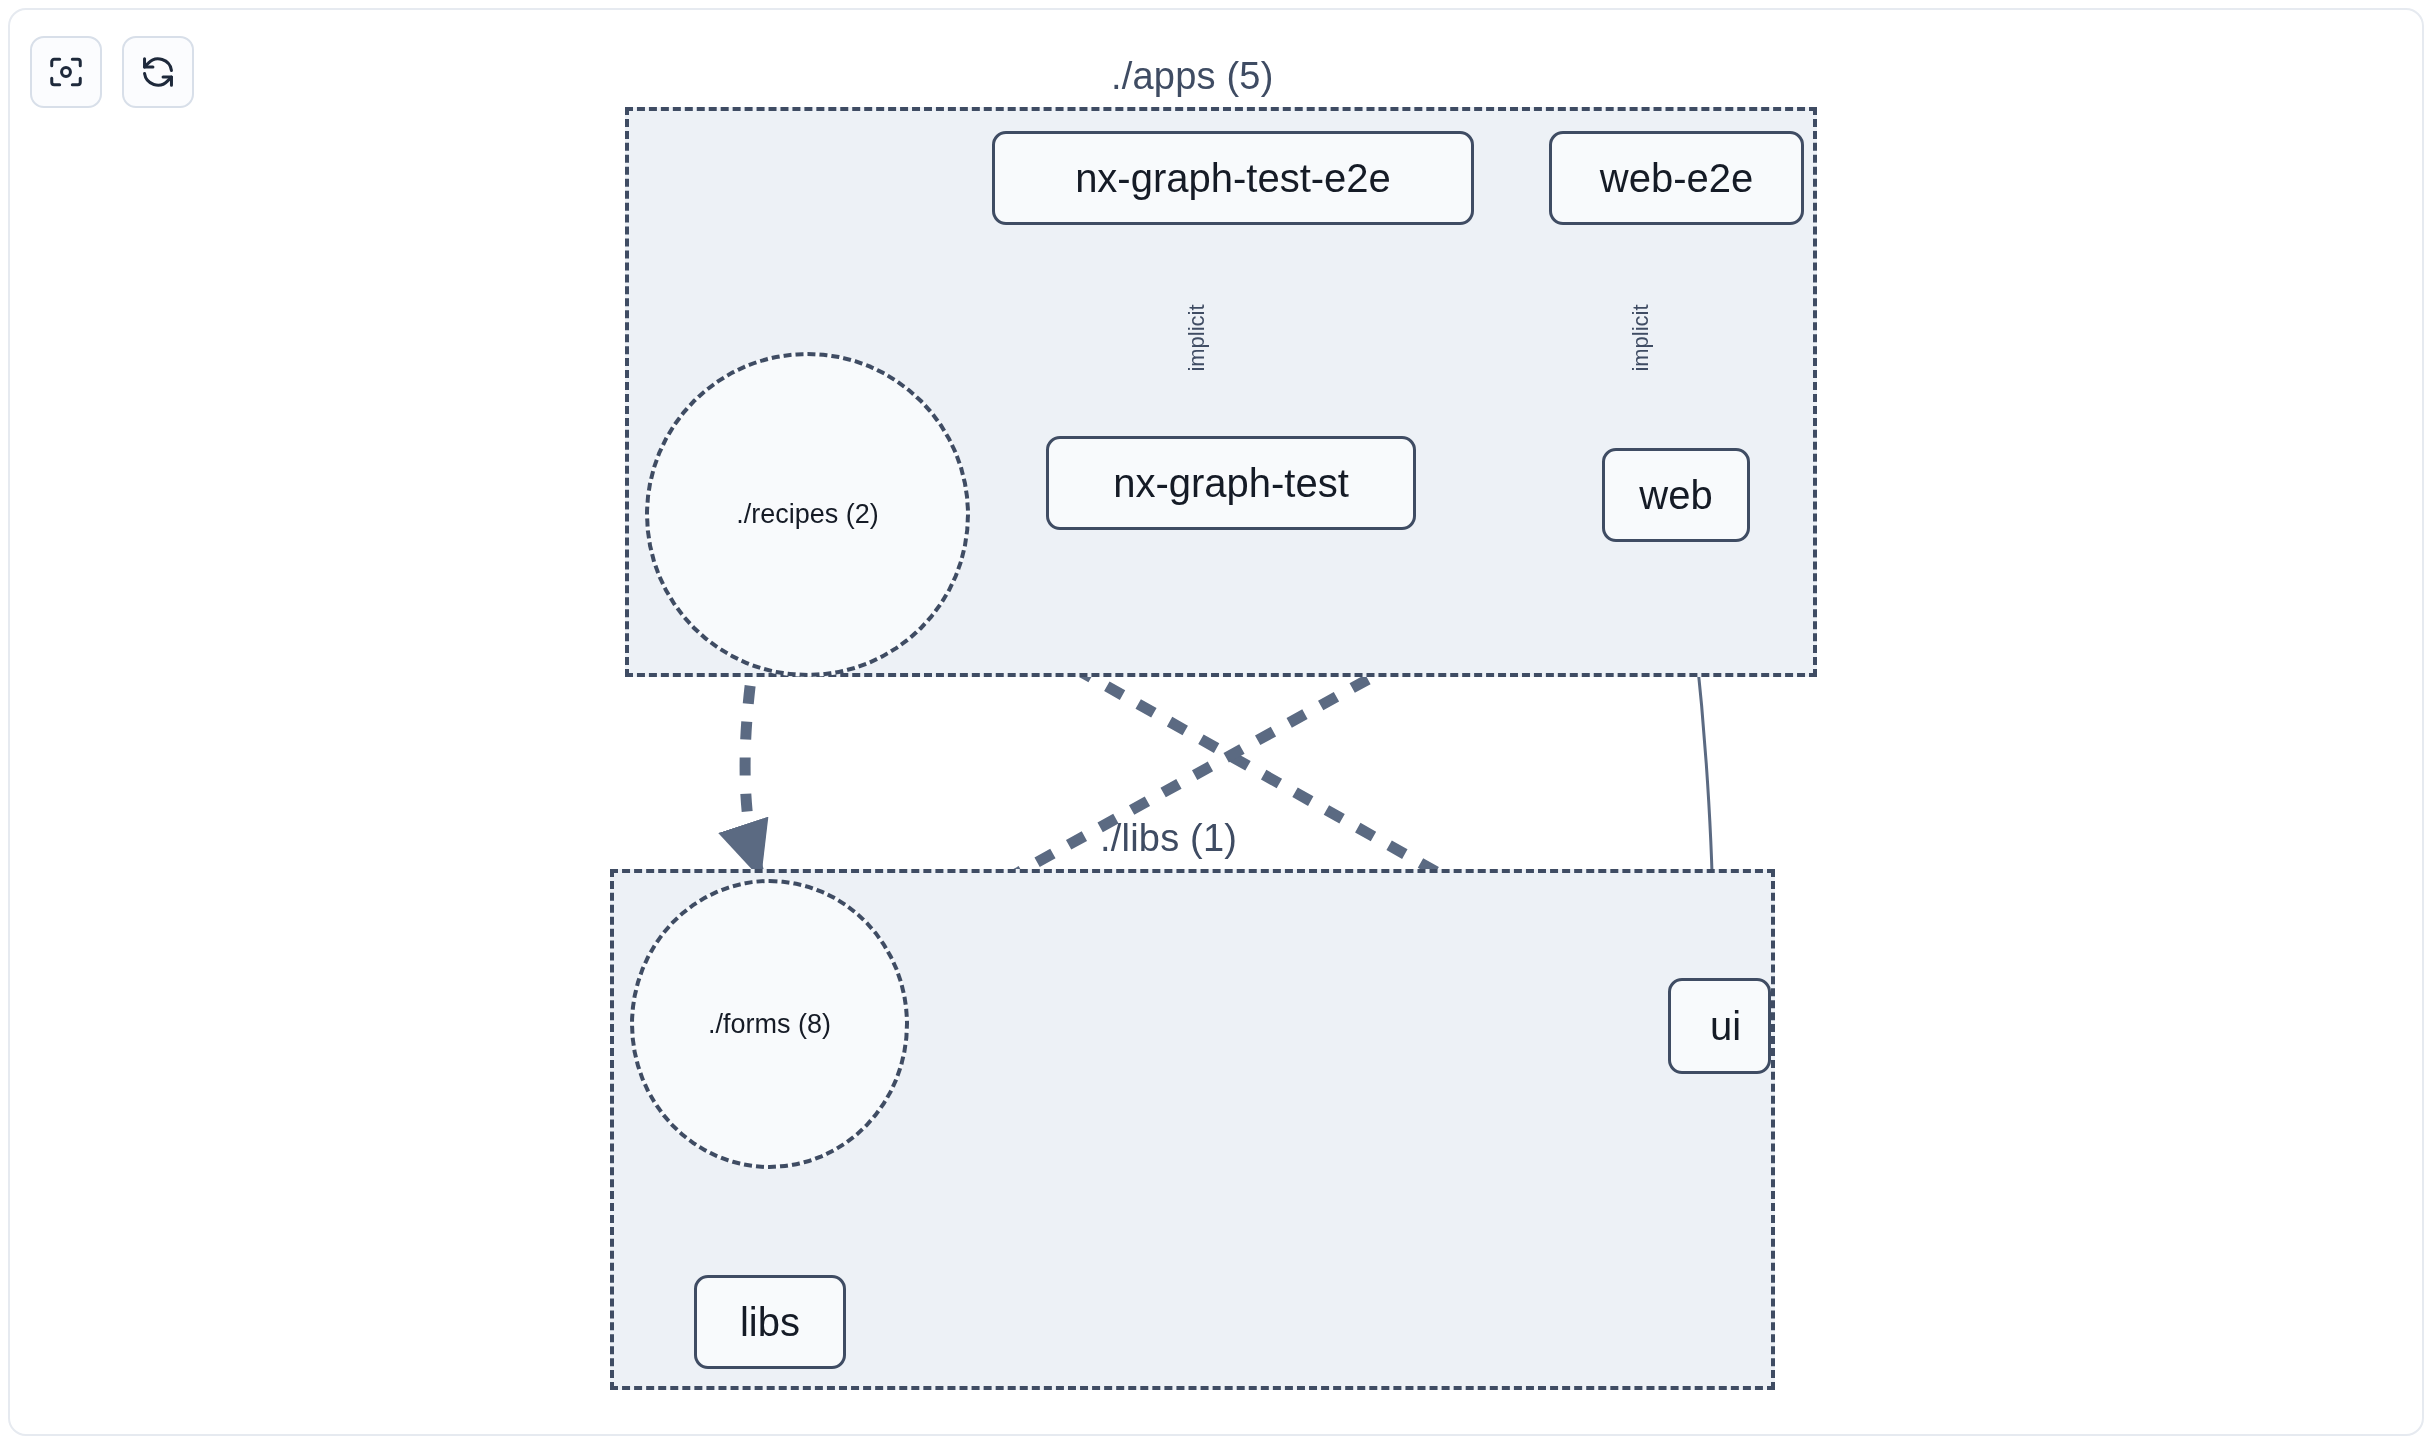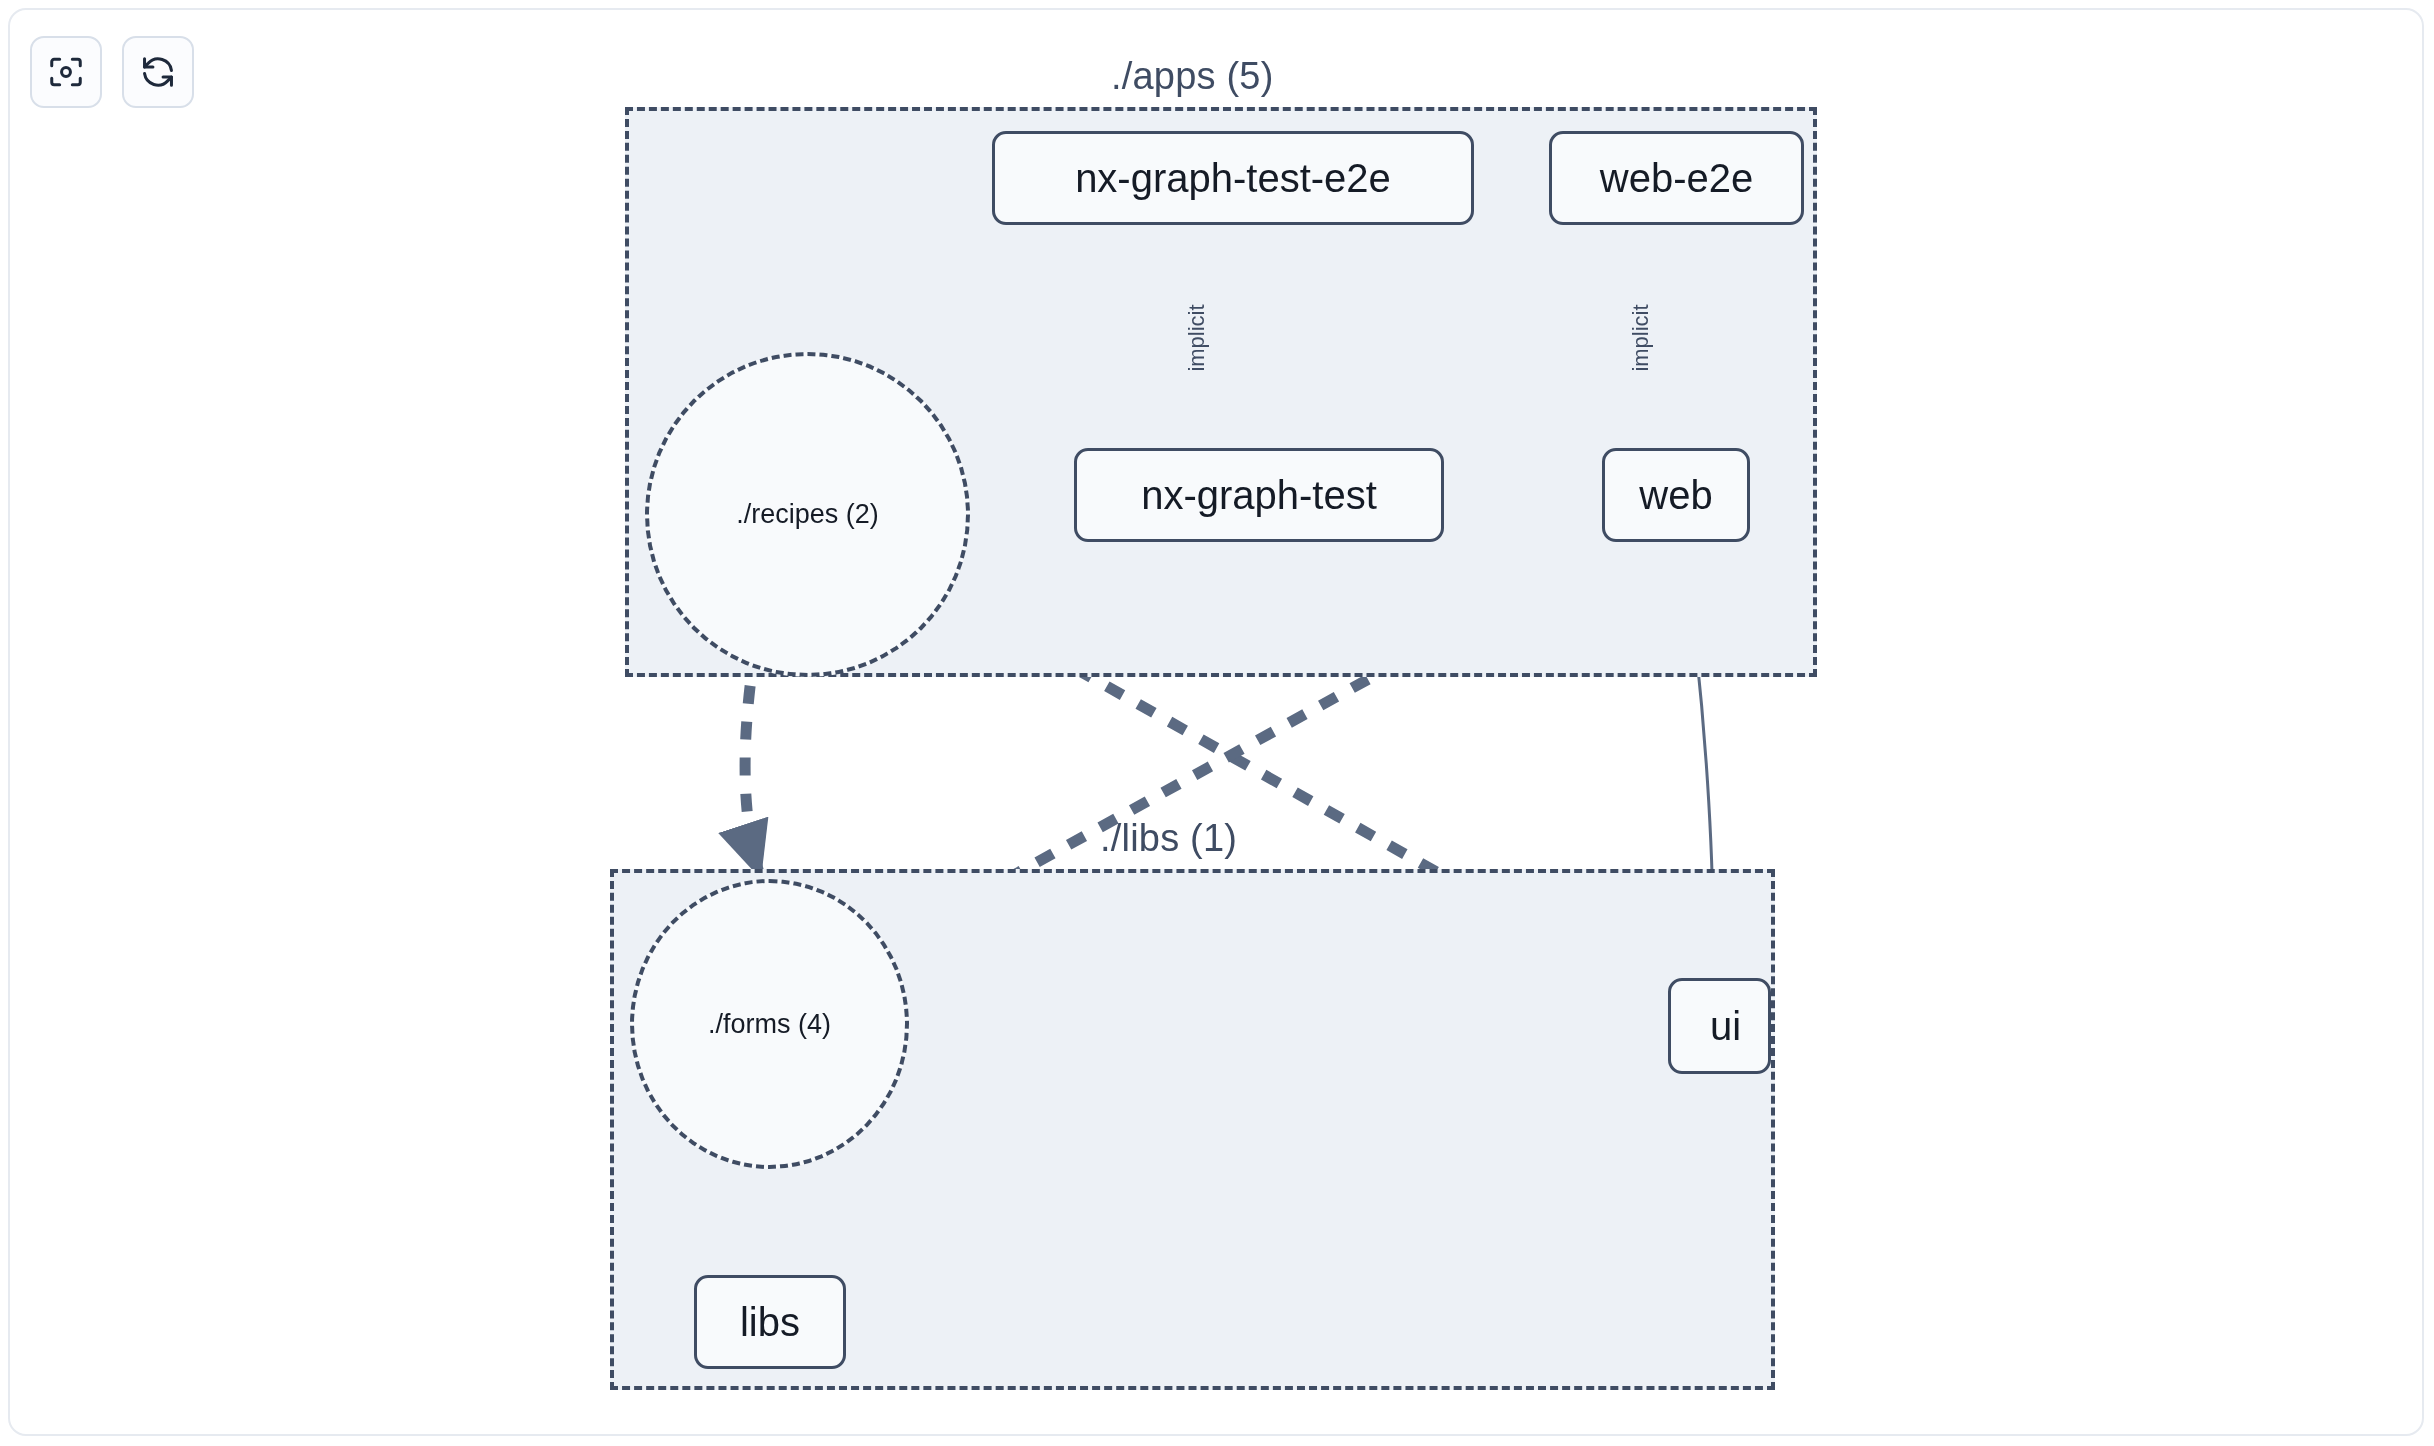--- a/index.html
+++ b/index.html
@@ -249,30 +249,30 @@
     <path d="M 740,1160 C 732,1210 738,1245 748,1268" fill="none" stroke="#5b6a82" stroke-width="11" stroke-dasharray="18 18" marker-end="url(#arrow-thick)"></path>
   </svg>
 
   <div class="group-label" style="left:1111px; top:55px;">./apps (5)</div>
   <div class="group-label" style="left:1100px; top:817px;">./libs (1)</div>
 
   <div class="composite-node" style="left:645px; top:352px; width:325px; height:325px;">
     <span>./recipes (2)</span>
   </div>
   <div class="composite-node" style="left:630px; top:879px; width:279px; height:290px;">
-    <span>./forms (4)</span>
+    <span>./forms (8)</span>
   </div>
 
   <div class="project-node" style="left:992px; top:131px; width:482px; height:94px;">
     <span>nx-graph-test-e2e</span>
   </div>
   <div class="project-node" style="left:1549px; top:131px; width:255px; height:94px;">
     <span>web-e2e</span>
   </div>
-  <div class="project-node" style="left:1046px; top:448px; width:370px; height:94px;margin-left:28px;">
+  <div class="project-node" style="left:1046px; top:436px; width:370px; height:94px;">
     <span>nx-graph-test</span>
   </div>
   <div class="project-node" style="left:1602px; top:448px; width:148px; height:94px;">
     <span>web</span>
   </div>
   <div class="project-node" style="left:1668px; top:978px; width:103px; height:96px;padding-left:12px;">
     <span>ui</span>
   </div>
   <div class="project-node" style="left:694px; top:1275px; width:152px; height:94px;">
     <span>libs</span>

